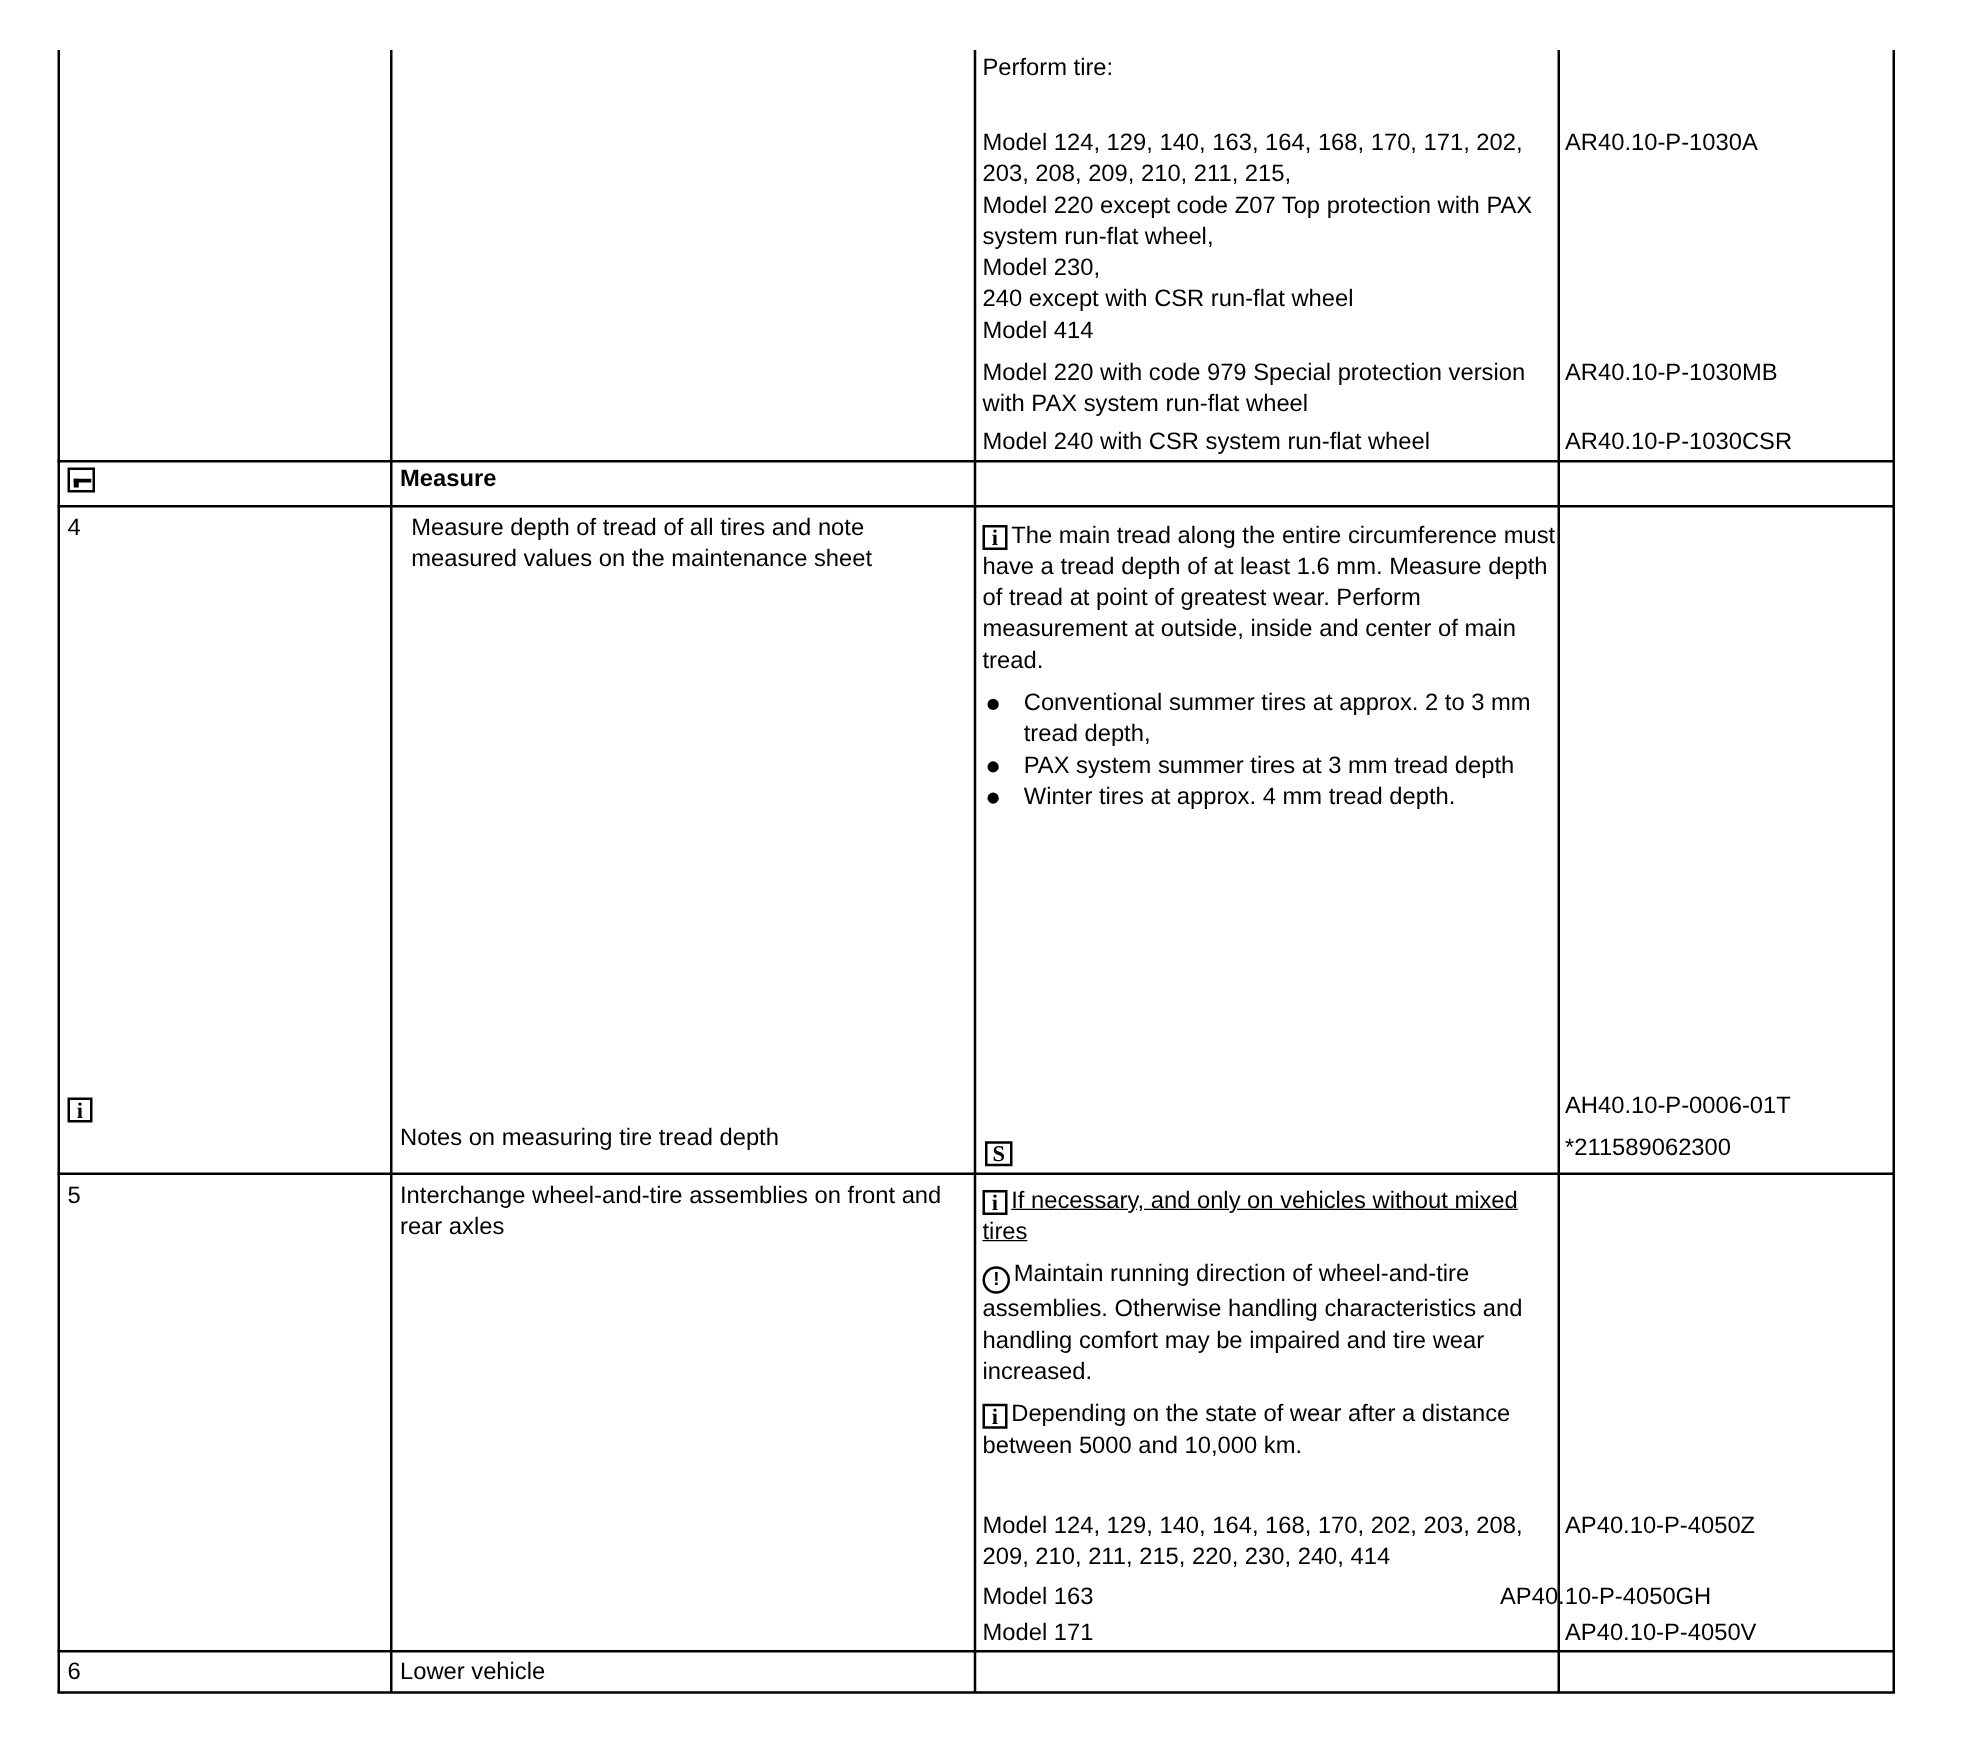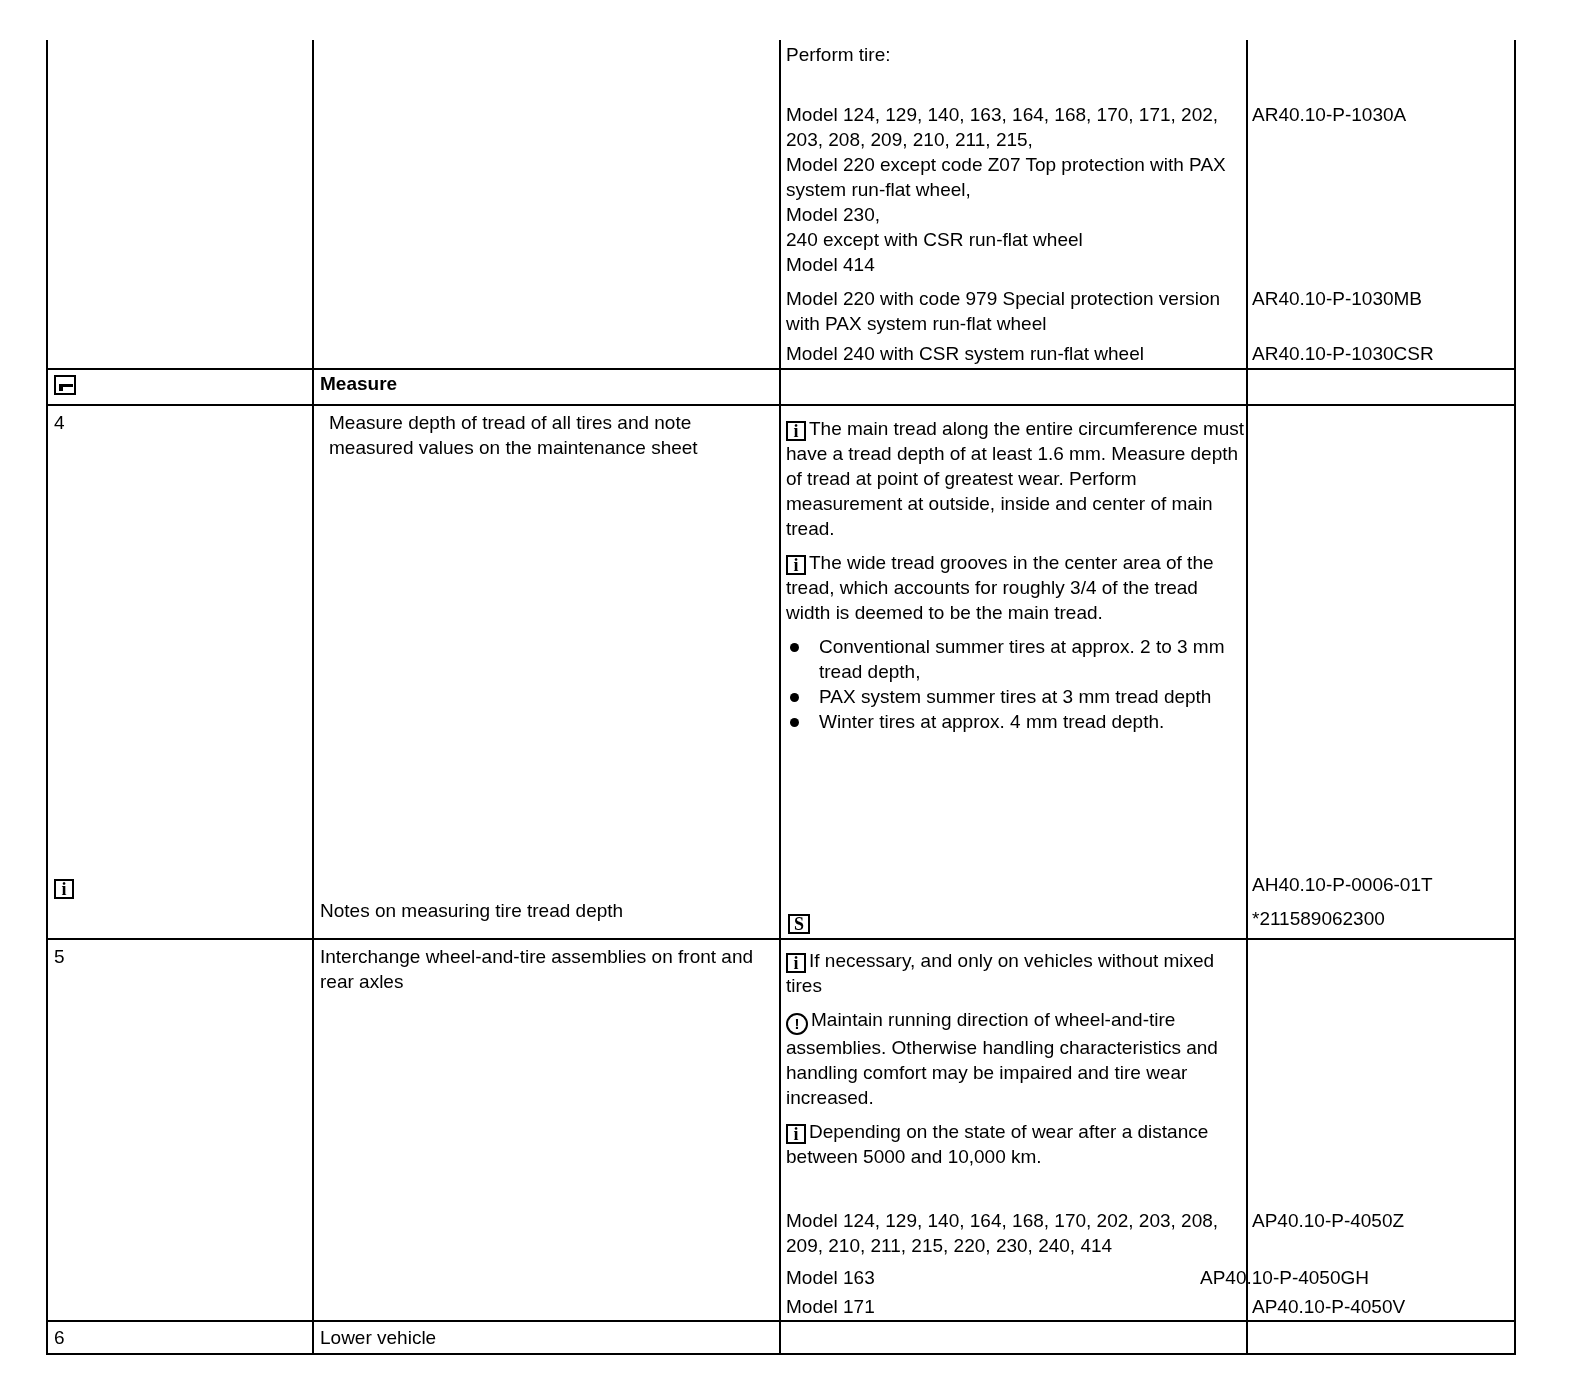--- a/index.html
+++ b/index.html
@@ -48,35 +48,34 @@
 
   <div class="cell" style="left:8px;top:333px;">
     <span class="boxicon"><span style="position:absolute;left:3px;top:7px;width:14px;height:3px;background:#000;"></span><span style="position:absolute;left:3px;top:7px;width:4px;height:7px;background:#000;"></span></span>
   </div>
   <div class="cell bold" style="left:274px;top:331px;text-align:right;">Measure</div>
 
   <div class="cell" style="left:8px;top:370px;">4</div>
   <div class="cell" style="left:283px;top:370px;width:450px;">Measure depth of tread of all tires and note measured values on the maintenance sheet</div>
   <div class="cell" style="left:740px;top:376px;width:460px;">
     <p class="p" style="margin-bottom:9px;"><span class="infoicon">i</span><span>The main tread along the entire circumference must have a tread depth of at least 1.6 mm. Measure depth of tread at point of greatest wear. Perform measurement at outside, inside and center of main tread.</span></p>
-    <p class="p" style="margin-bottom:9px;"><span class="infoicon">i</span><span>The wide tread grooves in the center area of the tread, which accounts for roughly 3/4 of the tread width is deemed to be the main tread.</span></p>
     <div class="bullet">Conventional summer tires at approx. 2 to 3 mm tread depth,</div>
     <div class="bullet">PAX system summer tires at 3 mm tread depth</div>
     <div class="bullet">Winter tires at approx. 4 mm tread depth.</div>
   </div>
   <div class="cell" style="left:8px;top:834px;"><span class="infoicon">i</span></div>
   <div class="cell" style="left:274px;top:858px;">Notes on measuring tire tread depth</div>
   <div class="cell" style="left:1206px;top:832px;">AH40.10-P-0006-01T</div>
   <div class="cell" style="left:742px;top:868px;"><span class="boxicon tool">S</span></div>
   <div class="cell" style="left:1206px;top:866px;">*211589062300</div>
 
   <div class="cell" style="left:8px;top:904px;">5</div>
   <div class="cell" style="left:274px;top:904px;width:440px;">Interchange wheel-and-tire assemblies on front and rear axles</div>
   <div class="cell" style="left:740px;top:908px;width:460px;">
-    <p class="p" style="margin-bottom:9px;"><span class="infoicon">i</span><span>If necessary, and only on vehicles without mixed tires</span></p>
+    <p class="p" style="margin-bottom:9px;text-decoration:underline;"><span class="infoicon">i</span><span>If necessary, and only on vehicles without mixed tires</span></p>
     <p class="p" style="margin-bottom:9px;"><span class="warn">!</span><span>Maintain running direction of wheel-and-tire assemblies. Otherwise handling characteristics and handling comfort may be impaired and tire wear increased.</span></p>
     <p class="p"><span class="infoicon">i</span><span>Depending on the state of wear after a distance between 5000 and 10,000 km.</span></p>
   </div>
   <div class="cell" style="left:740px;top:1168px;width:450px;">Model 124, 129, 140, 164, 168, 170, 202, 203, 208, 209, 210, 211, 215, 220, 230, 240, 414</div>
   <div class="cell" style="left:1206px;top:1168px;">AP40.10-P-4050Z</div>
   <div class="cell" style="left:740px;top:1225px;">Model 163</div>
   <div class="cell" style="left:1154px;top:1225px;">AP40.10-P-4050GH</div>
   <div class="cell" style="left:740px;top:1254px;">Model 171</div>
   <div class="cell" style="left:1206px;top:1254px;">AP40.10-P-4050V</div>
 

